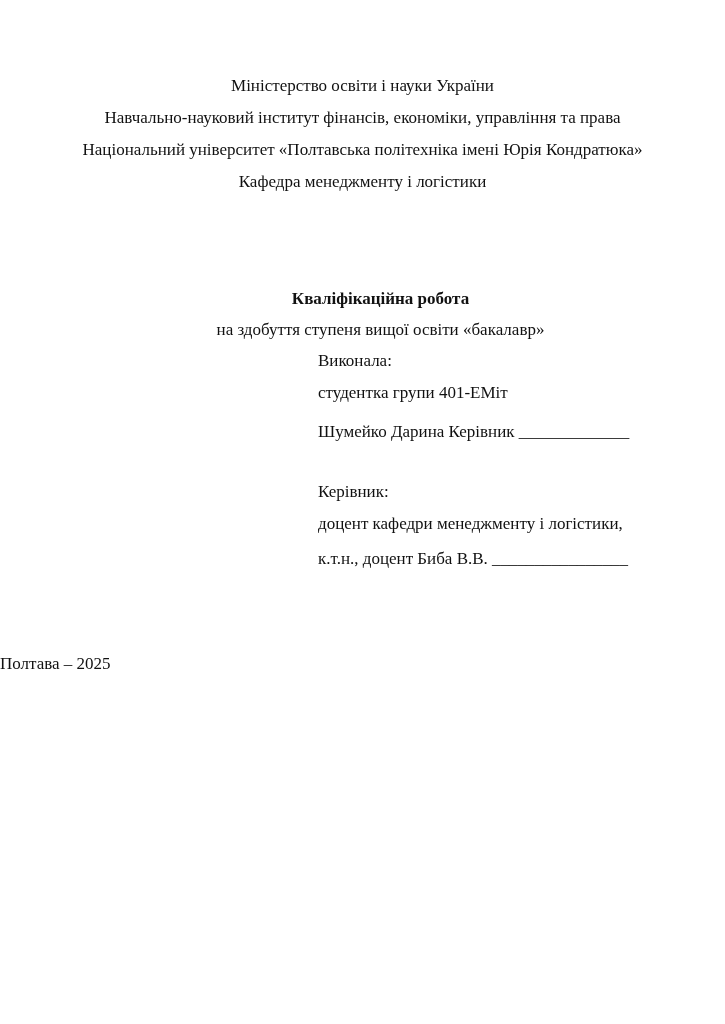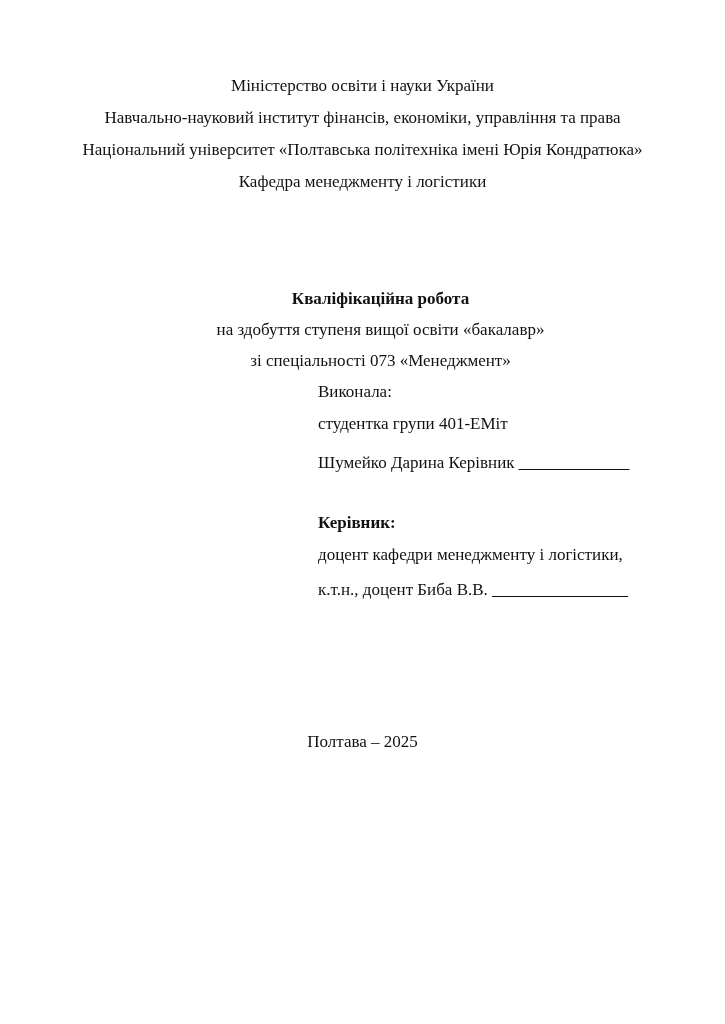--- a/index.html
+++ b/index.html
@@ -43,51 +43,48 @@
   }
   .signature-section .line {
     line-height: 32px;
     white-space: nowrap;
   }
   .name-line {
     margin-top: 7px;
   }
   .supervisor-start {
     margin-top: 28px;
-    font-weight: bold;
   }
   .sig-line-last {
     margin-top: 3px;
   }
   .sig-underscores {
     letter-spacing: 0;
-    text-decoration: underline;
   }
   .footer-block {
-    margin-top: 120px;
-    text-align: center;
+    margin-top: 73px;
+    text-align: left;
     line-height: 32px;
   }
 </style>
 </head>
 <body>
 
 <div class="page">
 
   <div class="header-block">
     <div class="line">Міністерство освіти і науки України</div>
     <div class="line">Навчально-науковий інститут фінансів, економіки, управління та права</div>
     <div class="line">Національний університет «Полтавська політехніка імені Юрія Кондратюка»</div>
     <div class="line">Кафедра менеджменту і логістики</div>
   </div>
 
   <div class="title-block">
     <div class="line work-title">Кваліфікаційна робота</div>
     <div class="line">на здобуття ступеня вищої освіти «бакалавр»</div>
-    <div class="line">зі спеціальності 073 «Менеджмент»</div>
   </div>
 
   <div class="signature-section">
 
     <div>
       <div class="line">Виконала:</div>
       <div class="line">студентка групи 401-ЕМіт</div>
       <div class="line name-line"><span>Шумейко Дарина Керівник</span> <span class="sig-underscores">_____________</span></div>
     </div>
 

